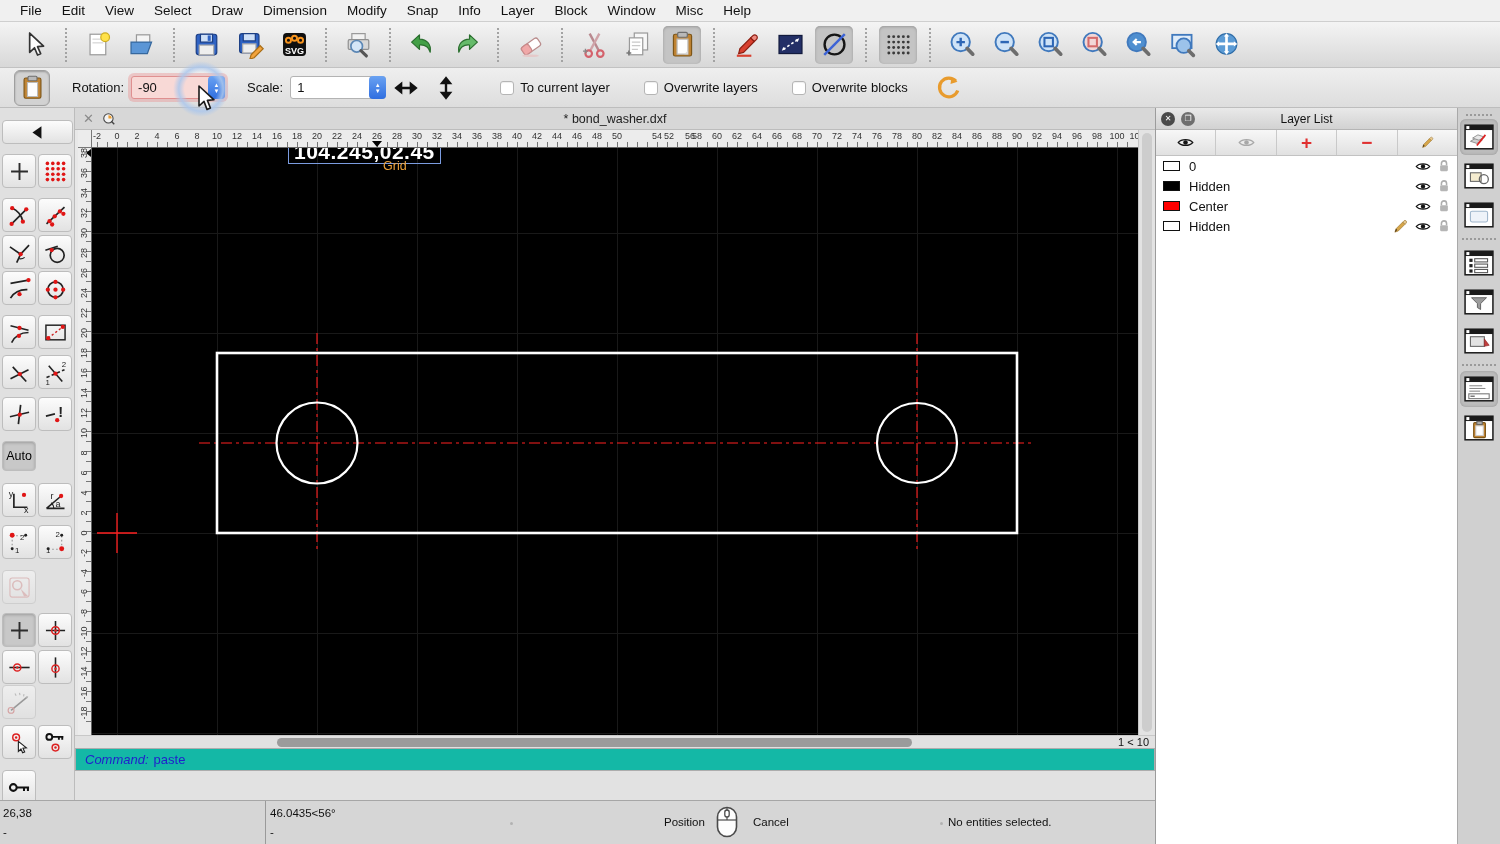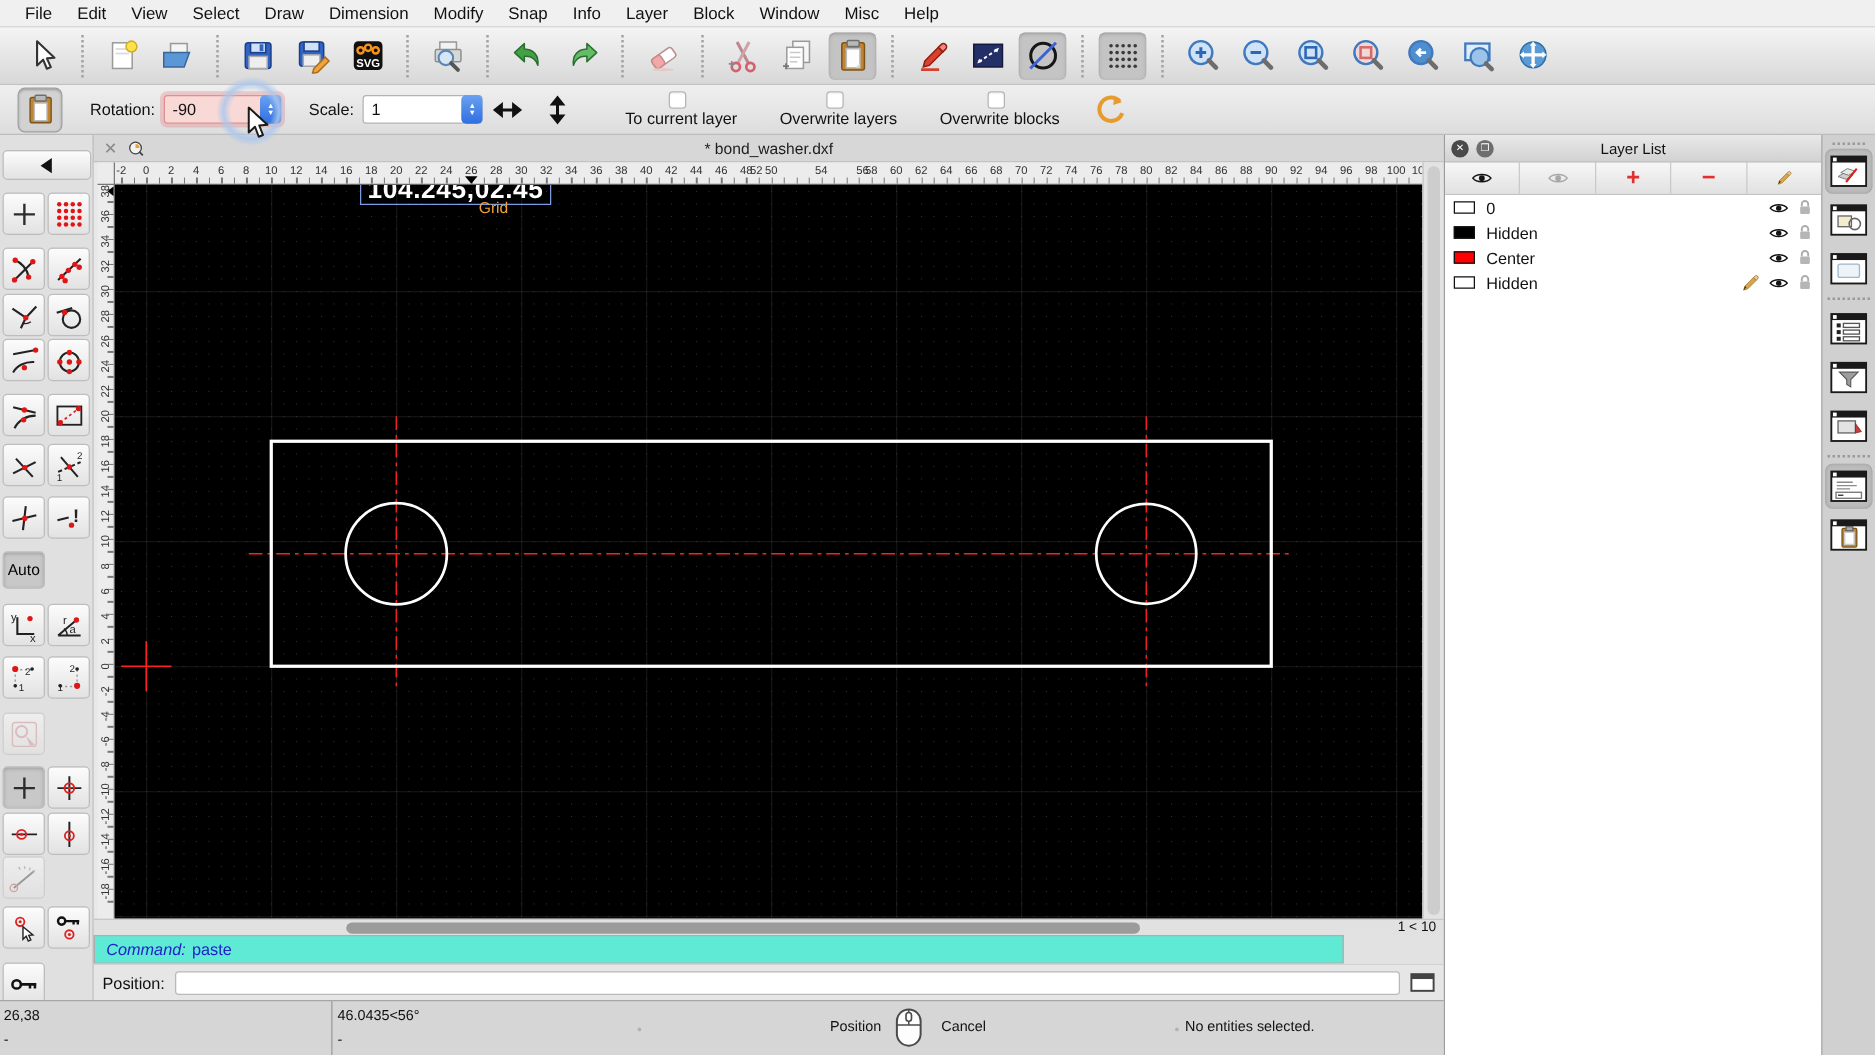--- a/index.html
+++ b/index.html
@@ -38,21 +38,21 @@
   .field .val{flex:1;padding:0 6px;font-size:13px;}
   .stepper{width:17px;height:23px;background:linear-gradient(#6aa2f2,#2f6ee0);
            border-radius:4px;color:#fff;display:flex;flex-direction:column;
            align-items:center;justify-content:center;font-size:6px;line-height:6px;
            border:none;margin-right:-1px;padding:0;}
   #rotation-field{width:94px;background:#f8d9d6;border-color:#df9090;
            box-shadow:0 0 0 3px rgba(236,130,130,.35);}
   #scale-field{width:96px;}
   .flipbtn{width:30px;height:30px;border:none;background:transparent;padding:2px;margin:0 5px;}
   .flipbtn:first-of-type{margin-left:24px;}
-  .cb{display:flex;align-items:center;margin-left:34px;font-size:13px;flex-direction:column;}
+  .cb{display:flex;align-items:center;margin-left:34px;font-size:13px;}
   .cb .box{width:14px;height:14px;background:#fff;border:1px solid #b5b5b5;border-radius:3px;
            margin-right:6px;box-shadow:inset 0 1px 1px #eee;}
   #orange-undo{width:30px;height:30px;border:none;background:transparent;margin-left:26px;padding:0;}
 
   
   #tabbar{position:absolute;left:75px;top:108px;width:1080px;height:22px;background:#d7d7d7;
           border-bottom:1px solid #bcbcbc;display:flex;align-items:center;font-size:12.5px;}
   #tab-close{color:#8a8a8a;font-size:13px;margin-left:8px;background:none;border:none;padding:0;}
   #tab-preview{width:14px;height:14px;margin-left:8px;}
   #tab-title{position:absolute;left:0;right:0;text-align:center;color:#1d1d1d;}
@@ -105,21 +105,21 @@
   #vscroll{position:absolute;left:1063px;top:0;width:17px;height:605px;background:#e3e3e3;
           border-left:1px solid #c6c6c6;}
   #vthumb{position:absolute;left:3px;top:3px;width:10px;height:599px;background:#cdcdcd;border-radius:5px;}
 
   #hscroll-row{position:absolute;left:75px;top:735px;width:1080px;height:13px;background:#e1e1e1;
           border-top:1px solid #c8c8c8;}
   #hthumb{position:absolute;left:202px;top:2px;width:635px;height:9px;background:#9b9b9b;border-radius:5px;}
   #zoomlevel{position:absolute;right:6px;top:0;font-size:11px;line-height:12px;color:#111;}
 
   
-  #command{position:absolute;left:75px;top:748px;width:1000px;height:23px;background:#5eead4;
+  #command{position:absolute;left:75px;top:748px;width:1080px;height:23px;background:#14b8a6;
           border:1px solid #adadad;display:flex;align-items:center;padding-left:9px;
           font-size:13px;color:#2121cc;}
   #command .cmd-label{font-style:italic;margin-right:5px;}
   #position{position:absolute;left:75px;top:771px;width:1080px;height:29px;background:#e6e6e6;
           display:flex;align-items:center;padding:0 7px;border-top:1px solid #d2d2d2;font-size:13px;}
   #position-input{flex:1;height:19px;background:#fff;border:1px solid #b9b9b9;border-radius:3px;
           margin-left:8px;font:12px "Liberation Sans",sans-serif;padding:0 4px;}
   #position-detach{width:20px;height:16px;border:none;background:transparent;margin-left:8px;padding:0;}
 
   
@@ -815,21 +815,21 @@
         <span class="hlab" style="left: 345px;">32</span>
         <span class="hlab" style="left: 365px;">34</span>
         <span class="hlab" style="left: 385px;">36</span>
         <span class="hlab" style="left: 405px;">38</span>
         <span class="hlab" style="left: 425px;">40</span>
         <span class="hlab" style="left: 445px;">42</span>
         <span class="hlab" style="left: 465px;">44</span>
         <span class="hlab" style="left: 485px;">46</span>
         <span class="hlab" style="left: 505px;">48</span>
         <span class="hlab" style="left: 525px;">50</span>
-        <span class="hlab" style="left: 513px;">52</span>
+        <span class="hlab" style="left: 577px;">52</span>
         <span class="hlab" style="left: 565px;">54</span>
         <span class="hlab" style="left: 598px;">56</span>
         <span class="hlab" style="left: 605px;">58</span>
         <span class="hlab" style="left: 625px;">60</span>
         <span class="hlab" style="left: 645px;">62</span>
         <span class="hlab" style="left: 665px;">64</span>
         <span class="hlab" style="left: 685px;">66</span>
         <span class="hlab" style="left: 705px;">68</span>
         <span class="hlab" style="left: 725px;">70</span>
         <span class="hlab" style="left: 745px;">72</span>
@@ -904,29 +904,20 @@
   <div id="hscroll-row">
     <div id="hthumb"></div>
     <span id="zoomlevel">1 &lt; 10</span>
   </div>
 
   <div id="command">
     <span class="cmd-label">Command:</span>
     <span>paste</span>
   </div>
 
-  <div id="position">
-    <span>Position:</span>
-    <input id="position-input" value="" style="">
-    <button id="position-detach">
-      <span class="icon"><svg viewBox="0 0 18 14">
-            <rect x="1" y="1" width="16" height="12" fill="#fff" stroke="#444" stroke-width="1.4"></rect>
-            <rect x="1" y="1" width="16" height="3.5" fill="#444"></rect>
-          </svg></span></button>
-  </div>
 
   <div id="statusbar">
     <span class="sb-item" style="left:3px;top:6px">26,38</span>
     <span class="sb-item" style="left:3px;top:25px">-</span>
     <span class="sb-sep" style="left:265px"></span>
     <span class="sb-item" style="left:270px;top:6px">46.0435&lt;56°</span>
     <span class="sb-item" style="left:270px;top:25px">-</span>
     <span class="sb-dot" style="left:510px"></span>
     <span class="sb-item" style="left:664px;top:15px">Position</span>
     <span class="sb-item icon" style="left:716px;top:4px;width:22px;height:34px" id="mouse-glyph">

